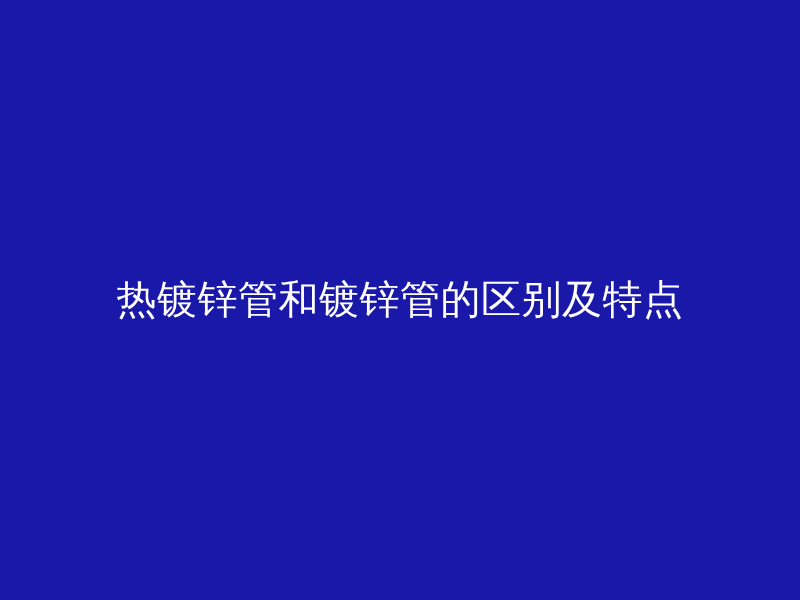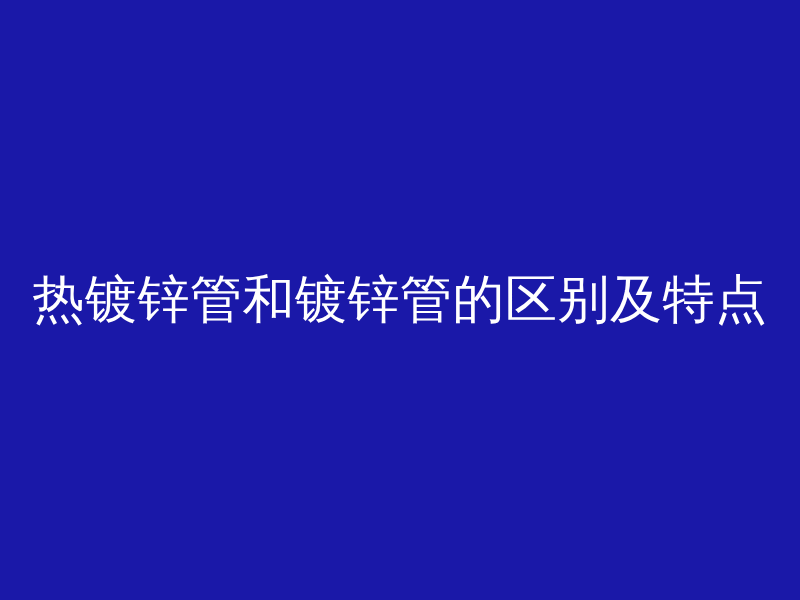--- a/index.html
+++ b/index.html
@@ -32,21 +32,21 @@
     padding: 0 24px;
     box-sizing: border-box;
     
     transform: translateY(-1px);
   }
 
   .title-text {
     display: block;
     color: #ffffff;
     font-family: "DejaVu Sans", "Liberation Sans", sans-serif;
-    font-size: 52px;
+    font-size: 40px;
     font-weight: 400;
     line-height: 1.12;
     letter-spacing: 0.5px;
     white-space: nowrap;
     -webkit-font-smoothing: antialiased;
   }
 </style>
 </head>
 <body>
 

